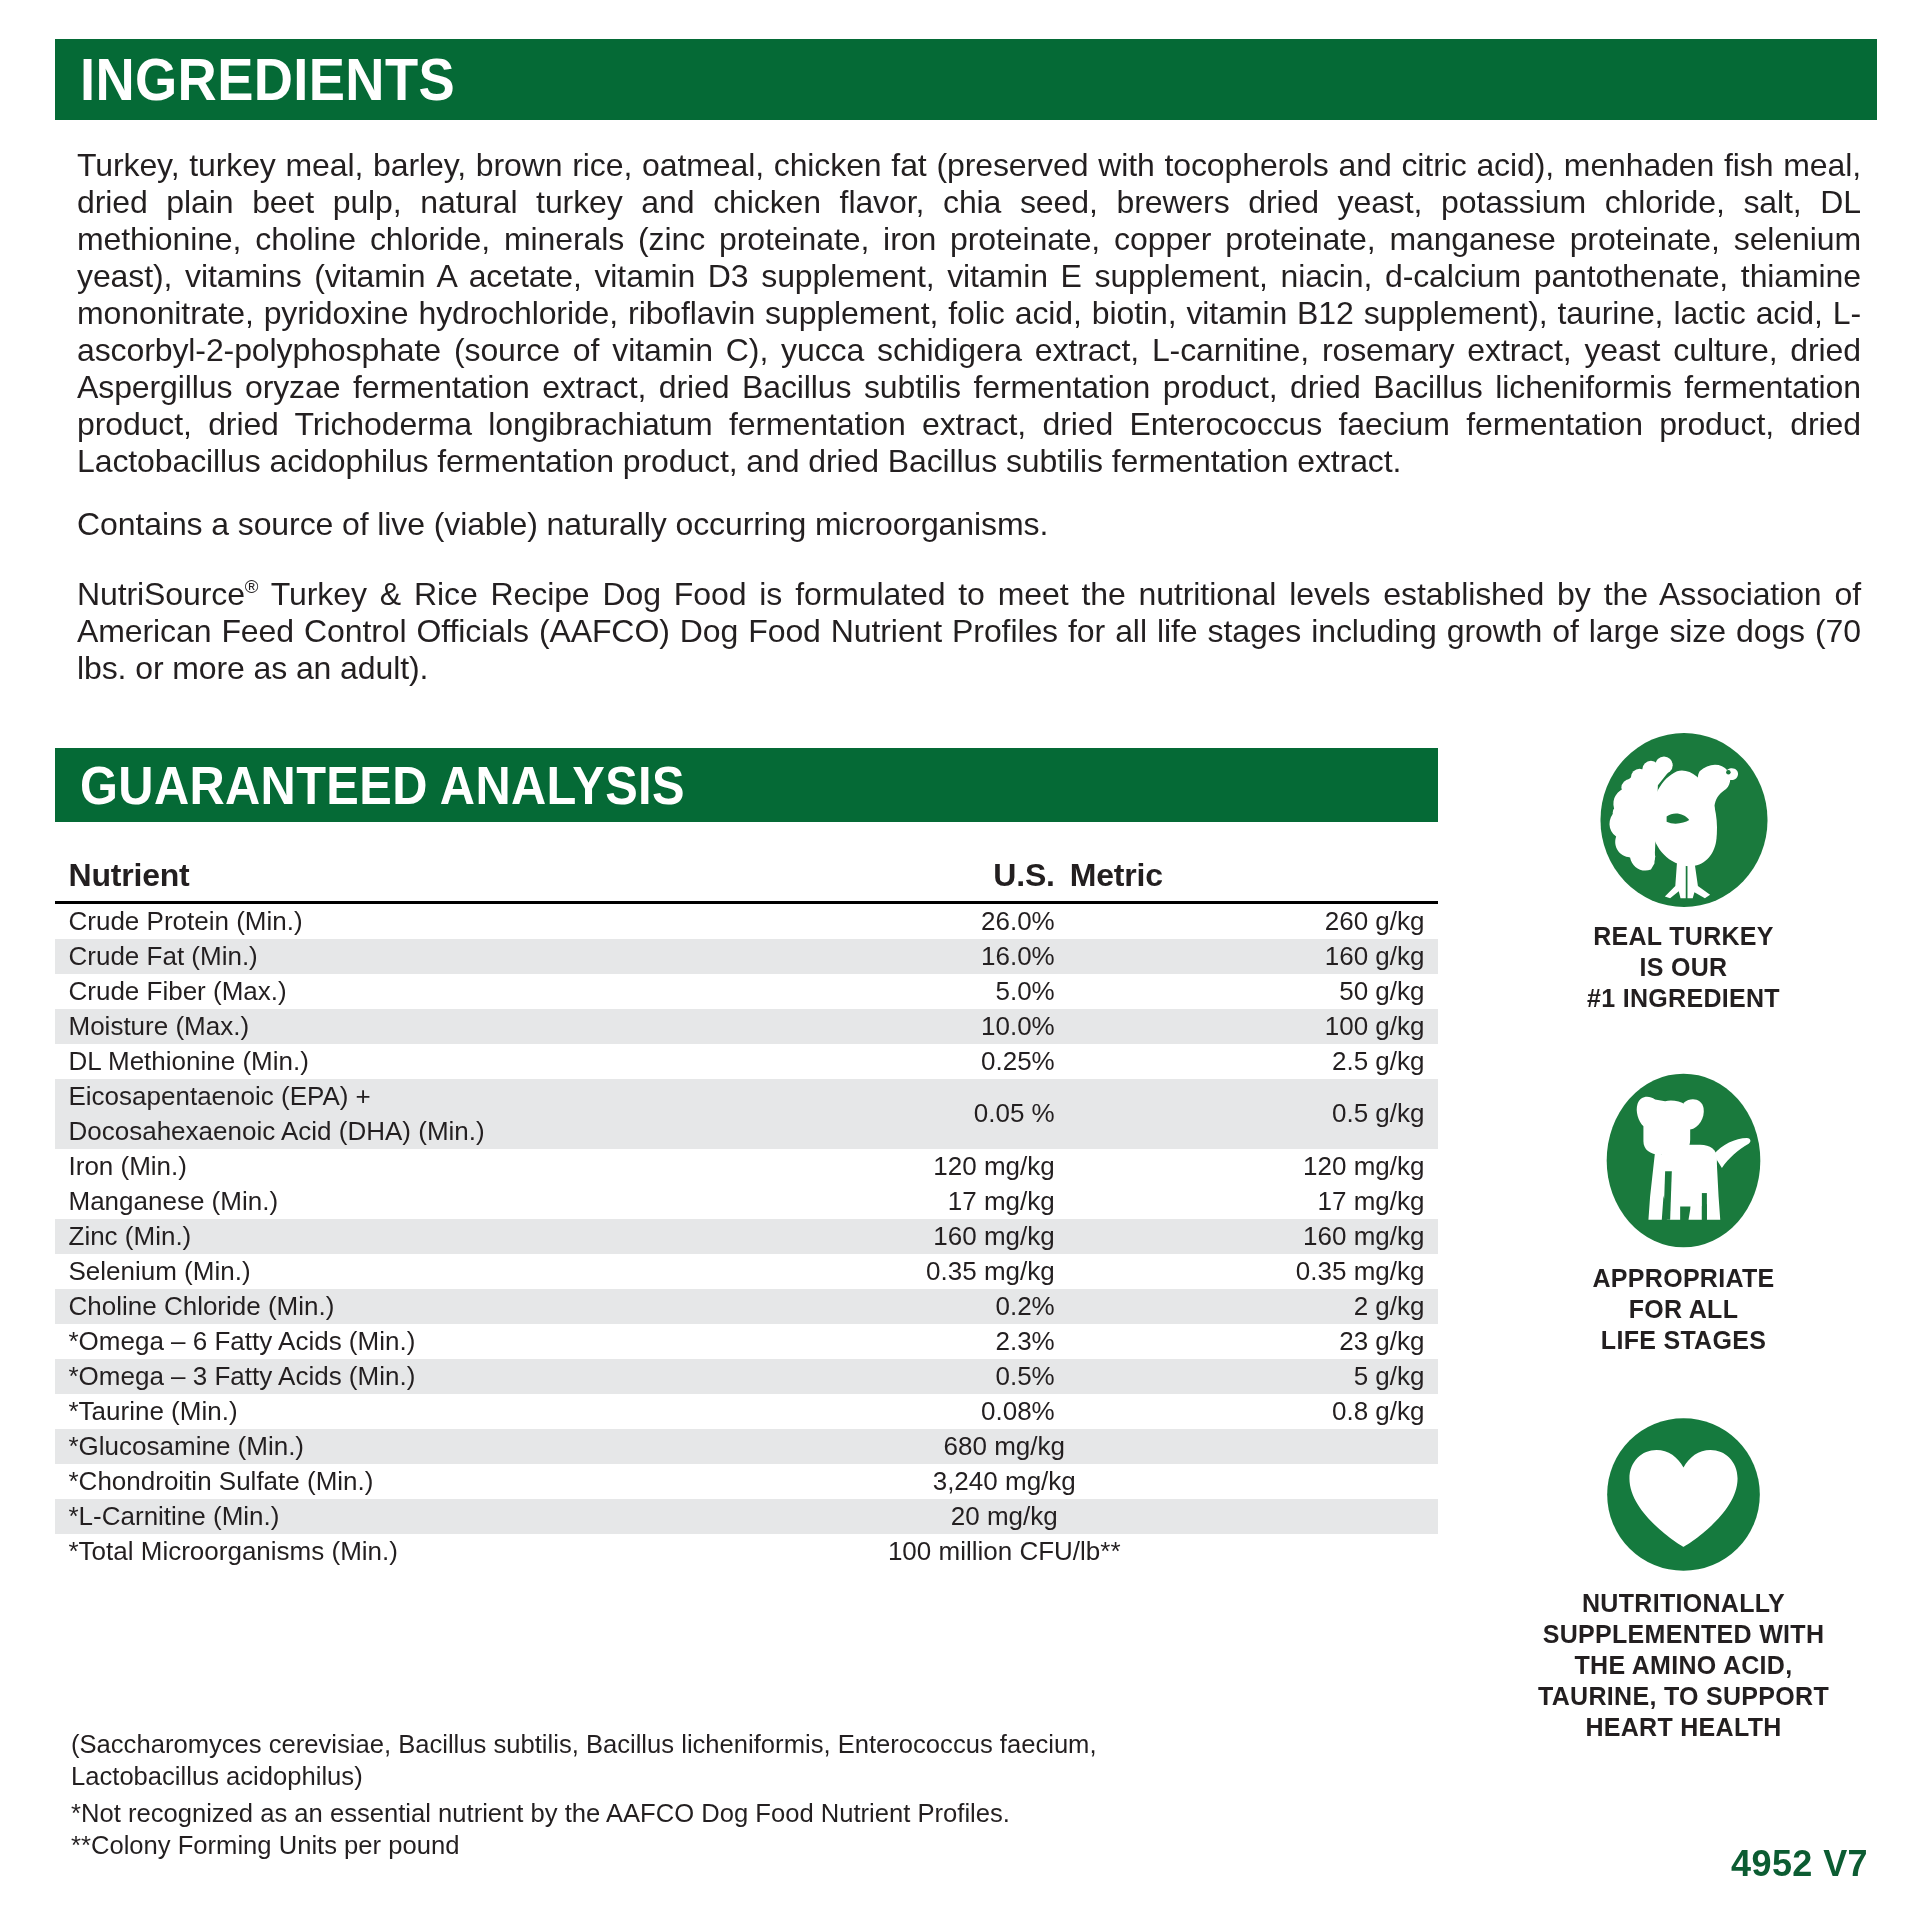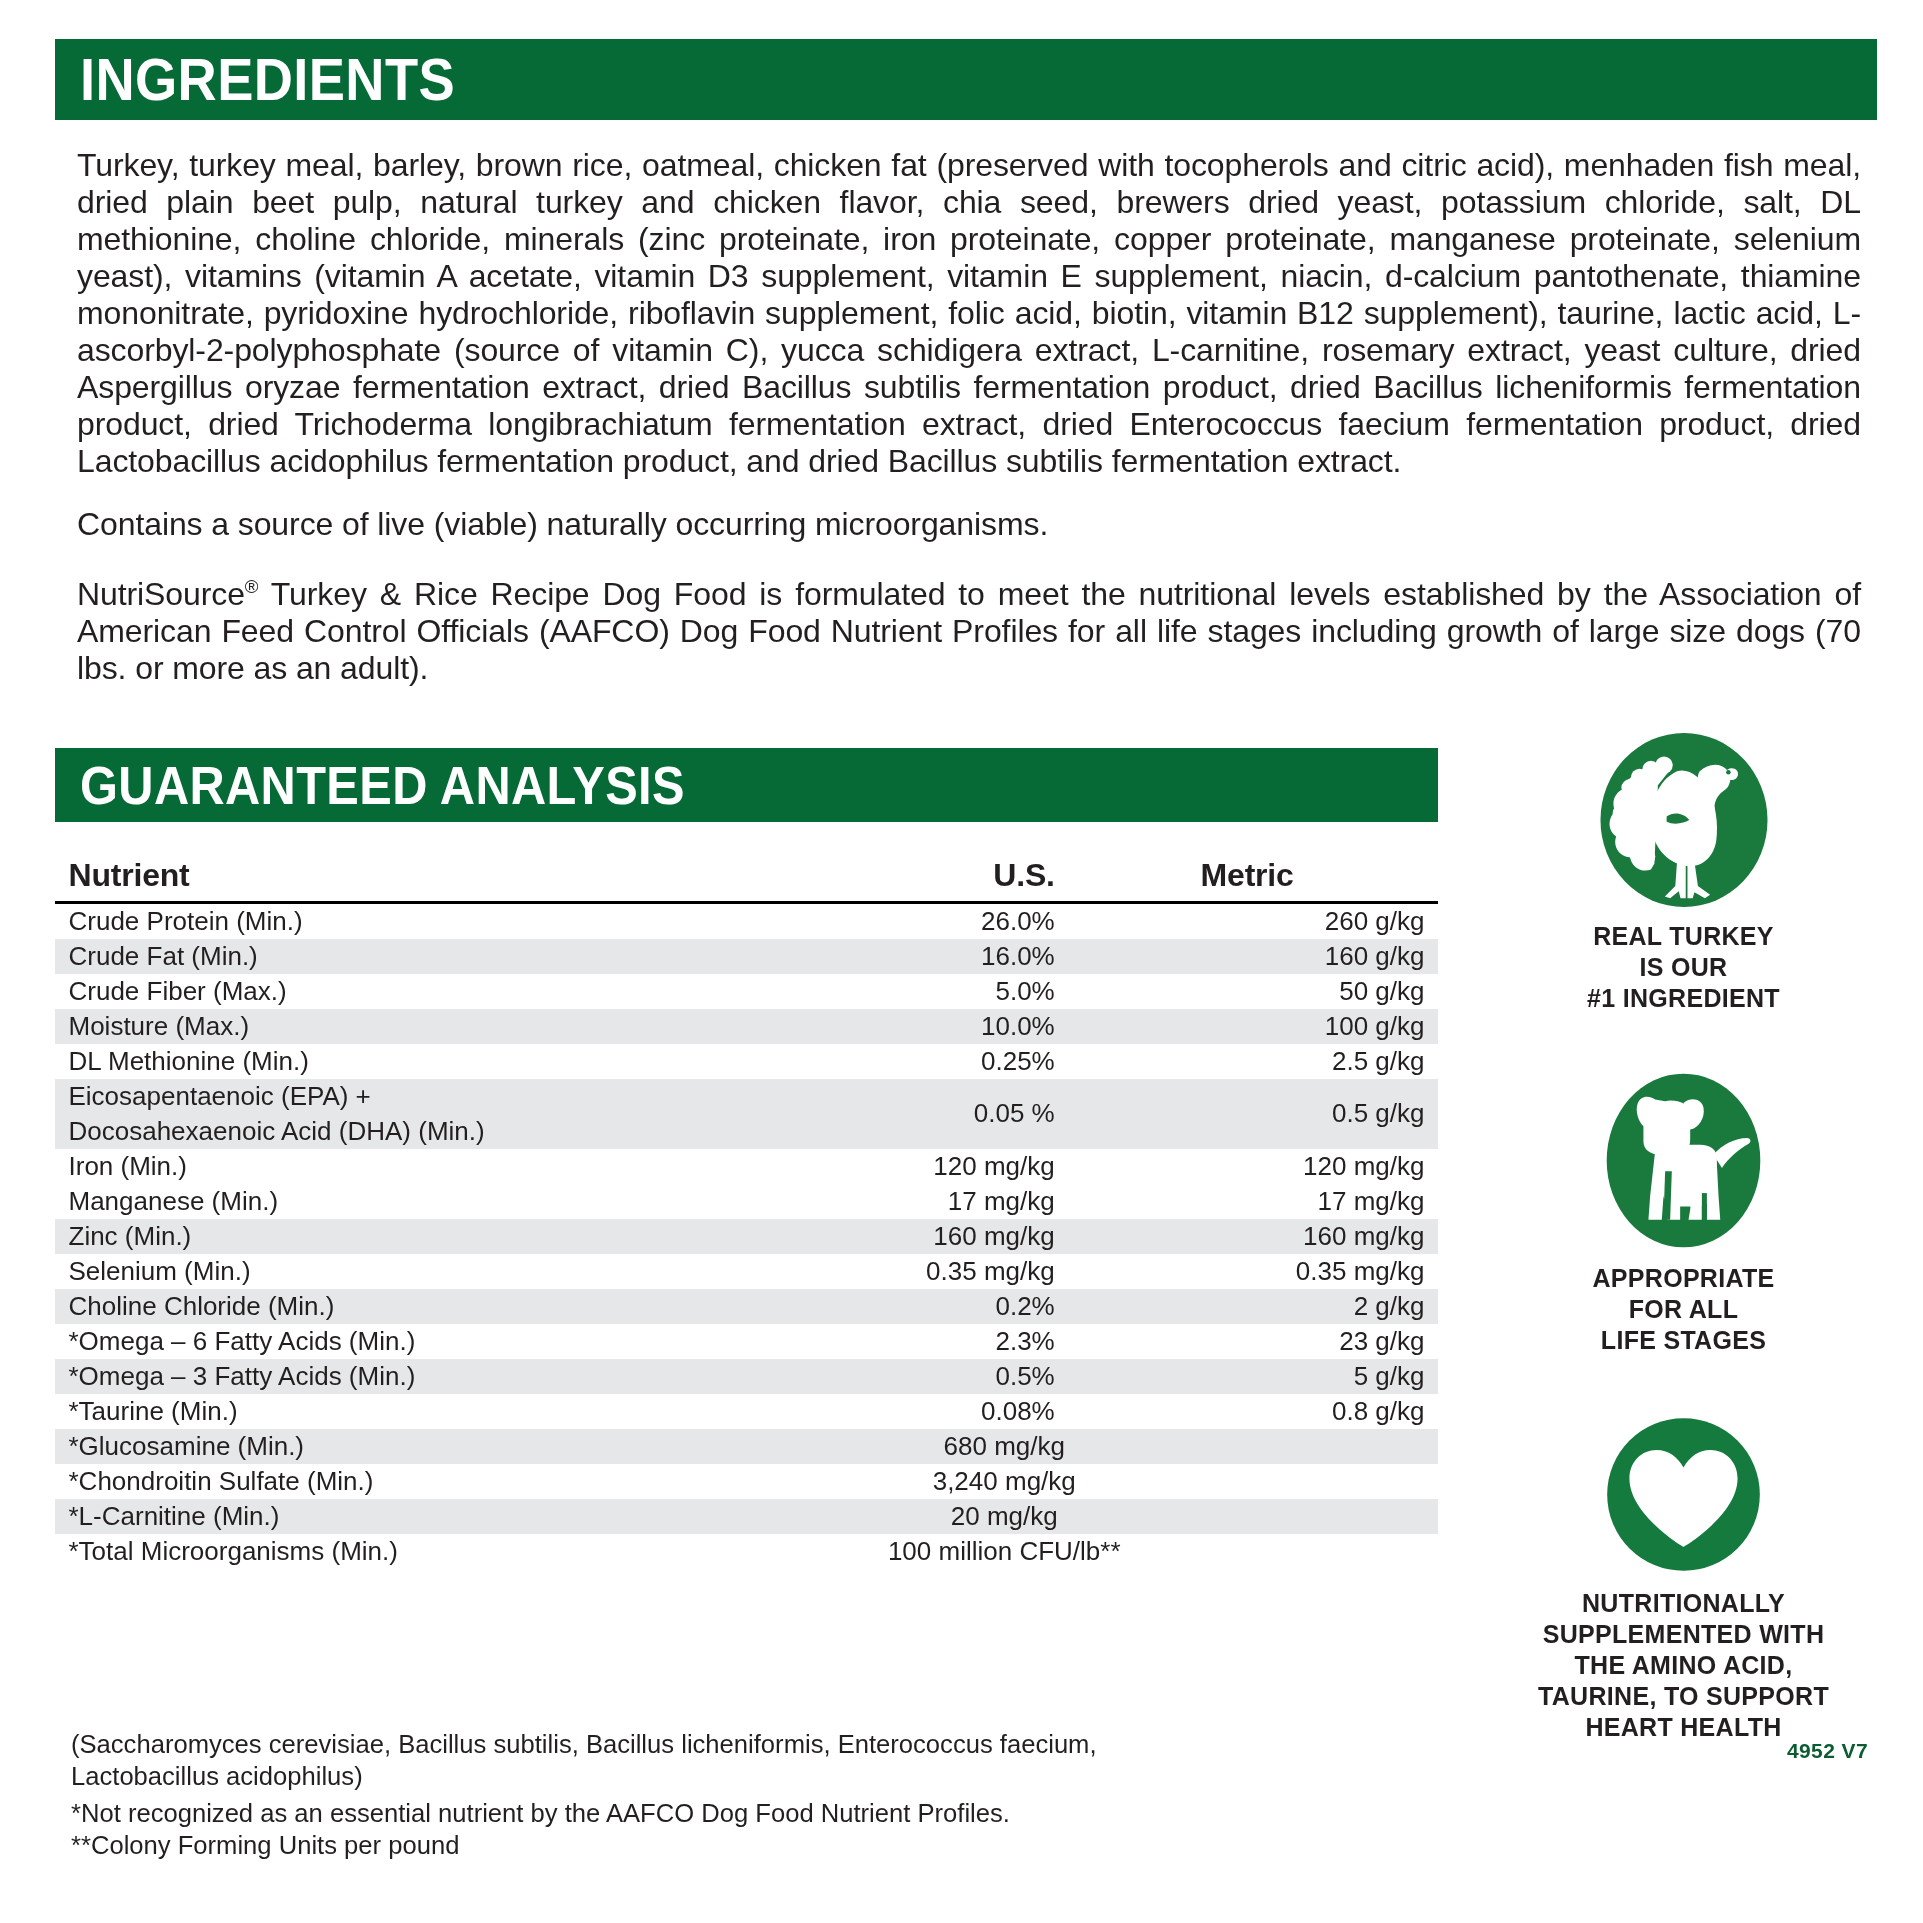--- a/index.html
+++ b/index.html
@@ -74,21 +74,21 @@
   }
   .ga-table thead th {
     font-weight: 700;
     font-size: 32px;
     padding-bottom: 6.8px;
     border-bottom: 3.8px solid #000;
     letter-spacing: -0.2px;
   }
   .ga-table thead th.c-nutrient { text-align: left; padding-left: 13.5px; }
   .ga-table thead th.c-us { text-align: right; padding-right: 15px; }
-  .ga-table thead th.c-metric { text-align: center; padding-right: 13.5px; }
+  .ga-table thead th.c-metric { text-align: left; padding-right: 13.5px; }
 
   .ga-table tbody tr { height: 35px; }
   .ga-table tbody tr.shaded { background: #e6e7e8; }
   .ga-table tbody td.c-nutrient {
     text-align: left;
     padding-left: 13.5px;
     white-space: pre-line;
     line-height: 35px;
   }
   .ga-table tbody td.c-us { text-align: right; padding-right: 15px; }
@@ -137,24 +137,24 @@
     color: #231f20;
     white-space: pre-line;
   }
   #badge-turkey { margin-top: 0; }
   #badge-lifestages { margin-top: 57px; }
   #badge-heart { margin-top: 59px; }
 
   .version-code {
     position: absolute;
     left: 1473px;
-    top: 1739px;
+    top: 1843px;
     width: 395px;
     text-align: right;
-    font-size: 21px;
+    font-size: 36px;
     font-weight: 700;
     color: #0c5c32;
     letter-spacing: 0.4px;
   }
 </style>
 </head>
 <body>
 
 <div class="page">
 

